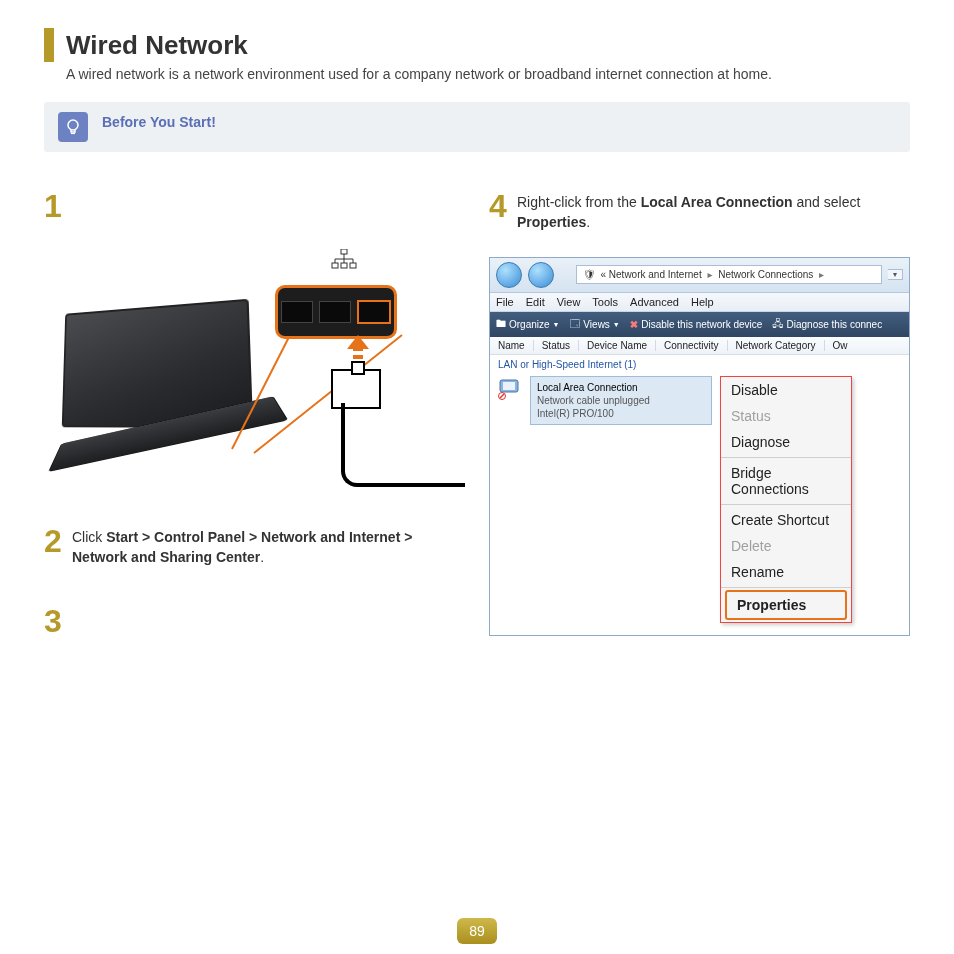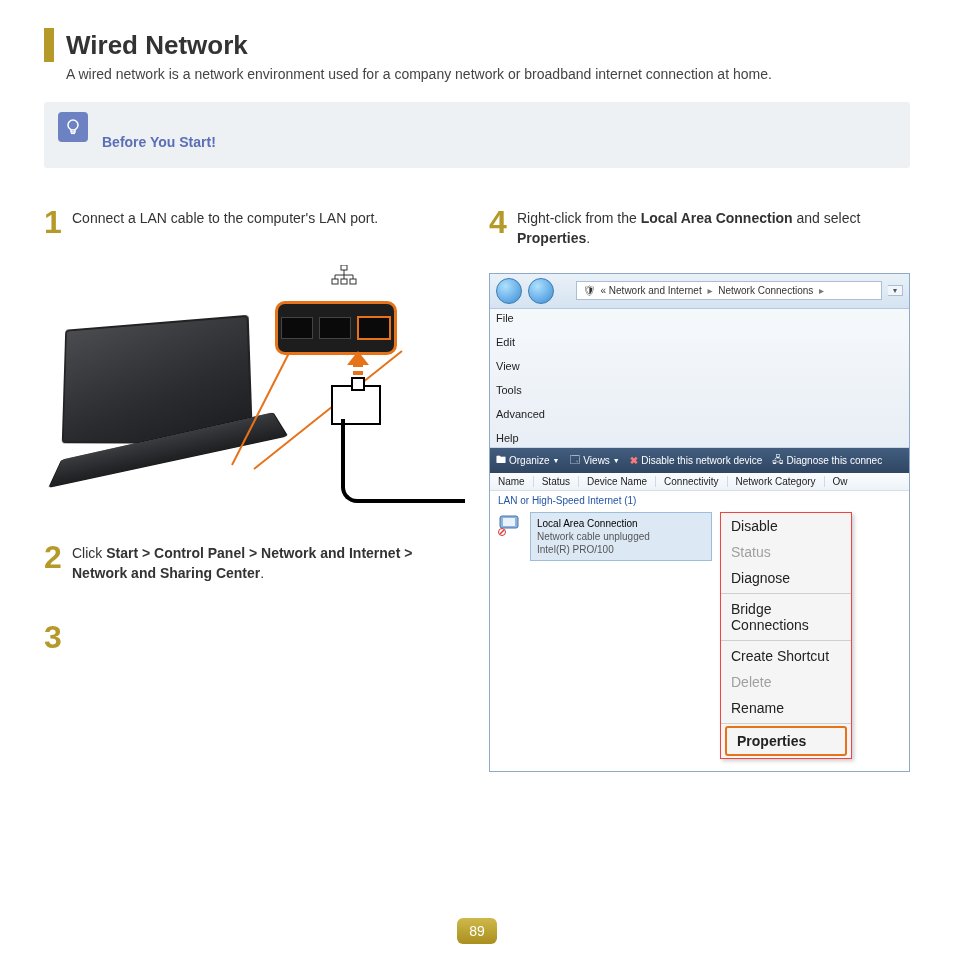--- a/index.html
+++ b/index.html
@@ -58,21 +58,20 @@
   align-items: center;
   justify-content: center;
   flex-shrink: 0;
 }
 .callout-body { padding-top: 2px; }
 .callout-title {
   color: #5a6fb5;
   font-weight: bold;
   font-size: 14px;
   margin-bottom: 8px;
-  margin-top: 20px;
 }
 .callout-text {
   font-size: 12px;
   color: #333;
 }
 .ref-icon {
   display: inline-block;
   width: 10px;
   height: 12px;
   border: 1px solid #777;
@@ -248,21 +247,20 @@
   text-align: center;
   font-size: 8px;
   color: #555;
 }
 .win-menu {
   background: linear-gradient(#f6f9fc,#e8eef5);
   border-bottom: 1px solid #c8d6e5;
   padding: 3px 6px;
   display: flex;
   gap: 12px;
-  flex-direction: column;
 }
 .win-menu span { font-size: 11px; color: #222; }
 .win-toolbar {
   background: linear-gradient(#425d7f,#2f4662);
   color: #fff;
   padding: 4px 6px;
   display: flex;
   gap: 10px;
   align-items: center;
   font-size: 10px;
@@ -368,21 +366,20 @@
     </div>
     <div class="callout-body">
       <div class="callout-title">Before You Start!</div>
     </div>
   </div>
 
   <div class="columns">
     <div class="col">
       <div class="step">
         <div class="step-num">1</div>
-        <div>Connect a LAN cable to the computer's LAN port.</div>
       </div>
 
       <div class="laptop-area">
         <span class="net-icon">
           <svg width="26" height="22" viewBox="0 0 26 22">
               <rect x="10" y="0" width="6" height="5" fill="none" stroke="#333"></rect>
               <line x1="13" y1="5" x2="13" y2="10" stroke="#333"></line>
               <line x1="4" y1="10" x2="22" y2="10" stroke="#333"></line>
               <line x1="4" y1="10" x2="4" y2="14" stroke="#333"></line>
               <line x1="13" y1="10" x2="13" y2="14" stroke="#333"></line>

